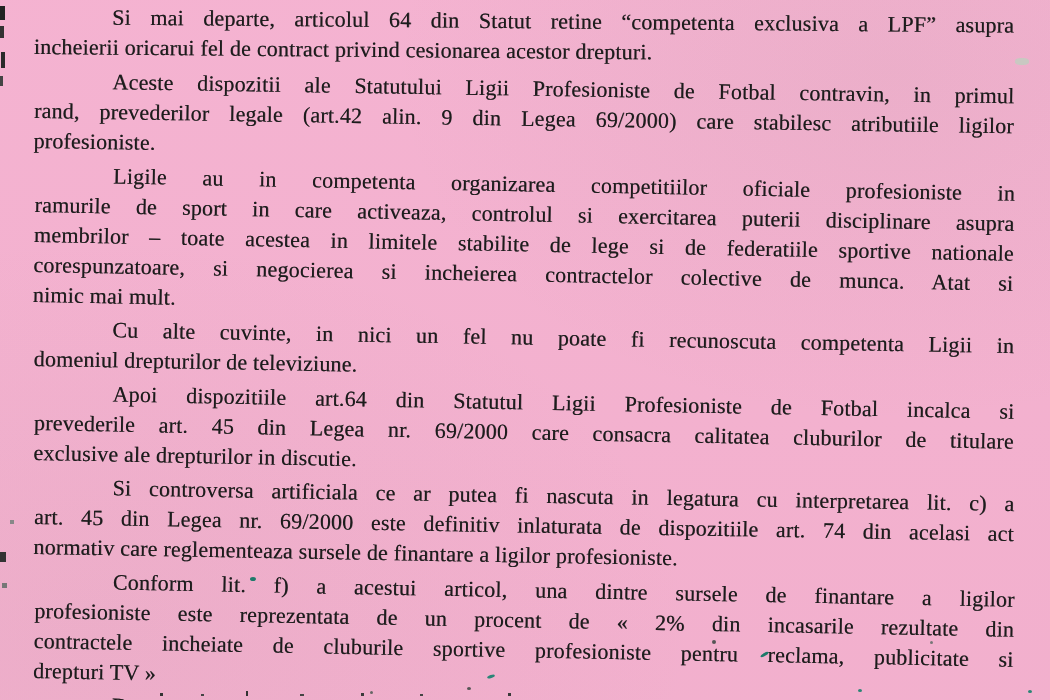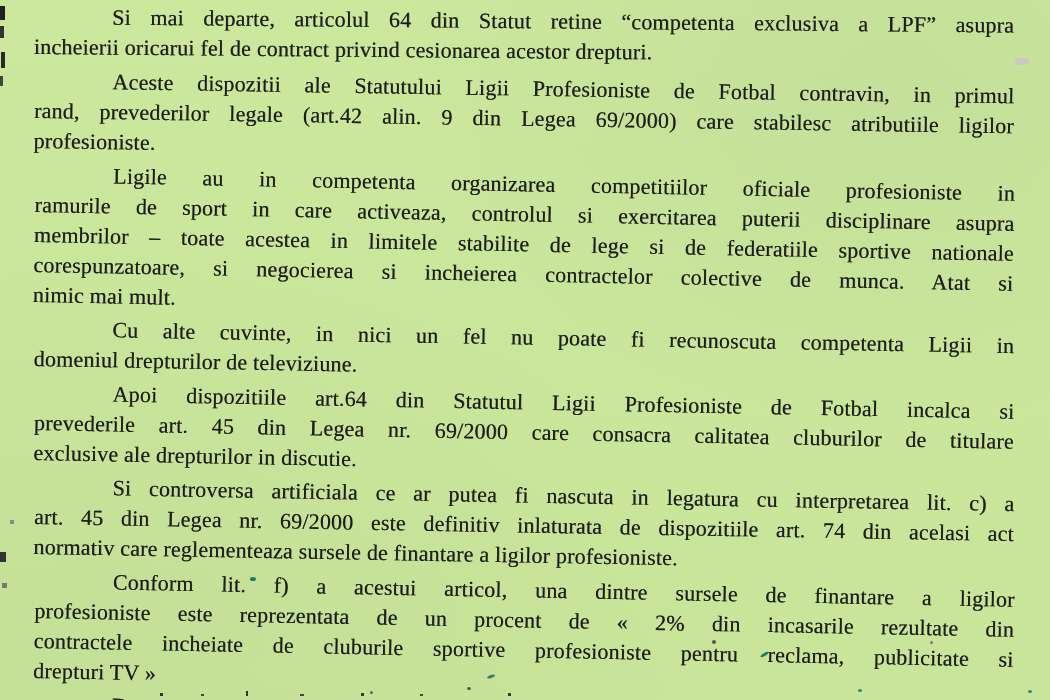--- a/index.html
+++ b/index.html
@@ -5,21 +5,21 @@
   html, body {
     margin: 0;
     padding: 0;
     background: #ffffff;
   }
   .page {
     position: relative;
     width: 1050px;
     height: 700px;
     overflow: hidden;
-    background: #84cc16;
+    background: #ec4899;
     font-family: "Liberation Serif", "DejaVu Serif", serif;
     color: #1c1c1c;
   }
   
   .page::before {
     content: "";
     position: absolute;
     inset: 0;
     background:
       radial-gradient(ellipse at 85% 10%, rgba(120,120,110,0.07), transparent 40%),

